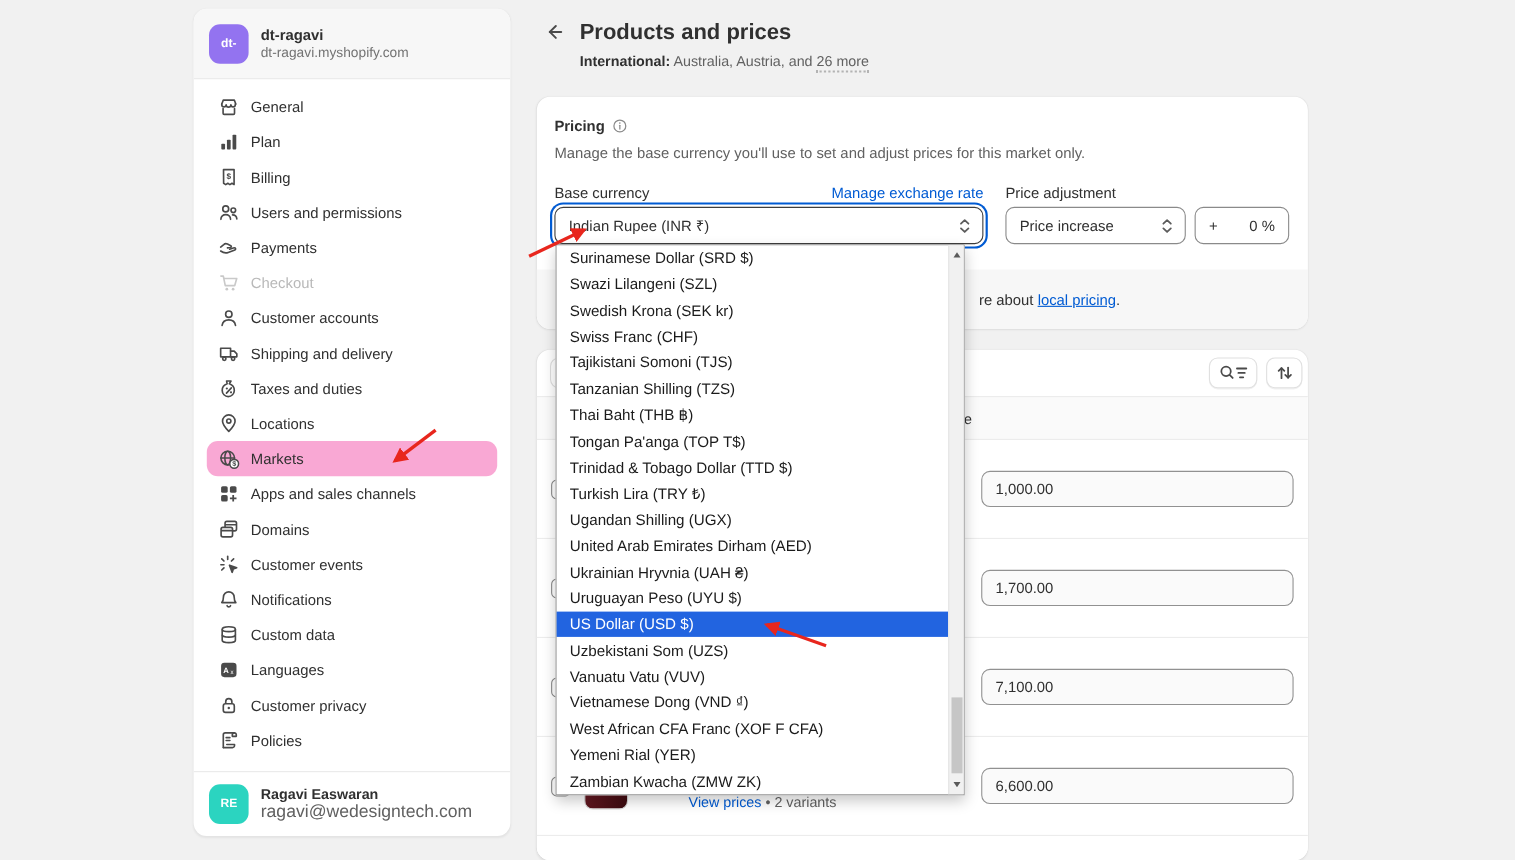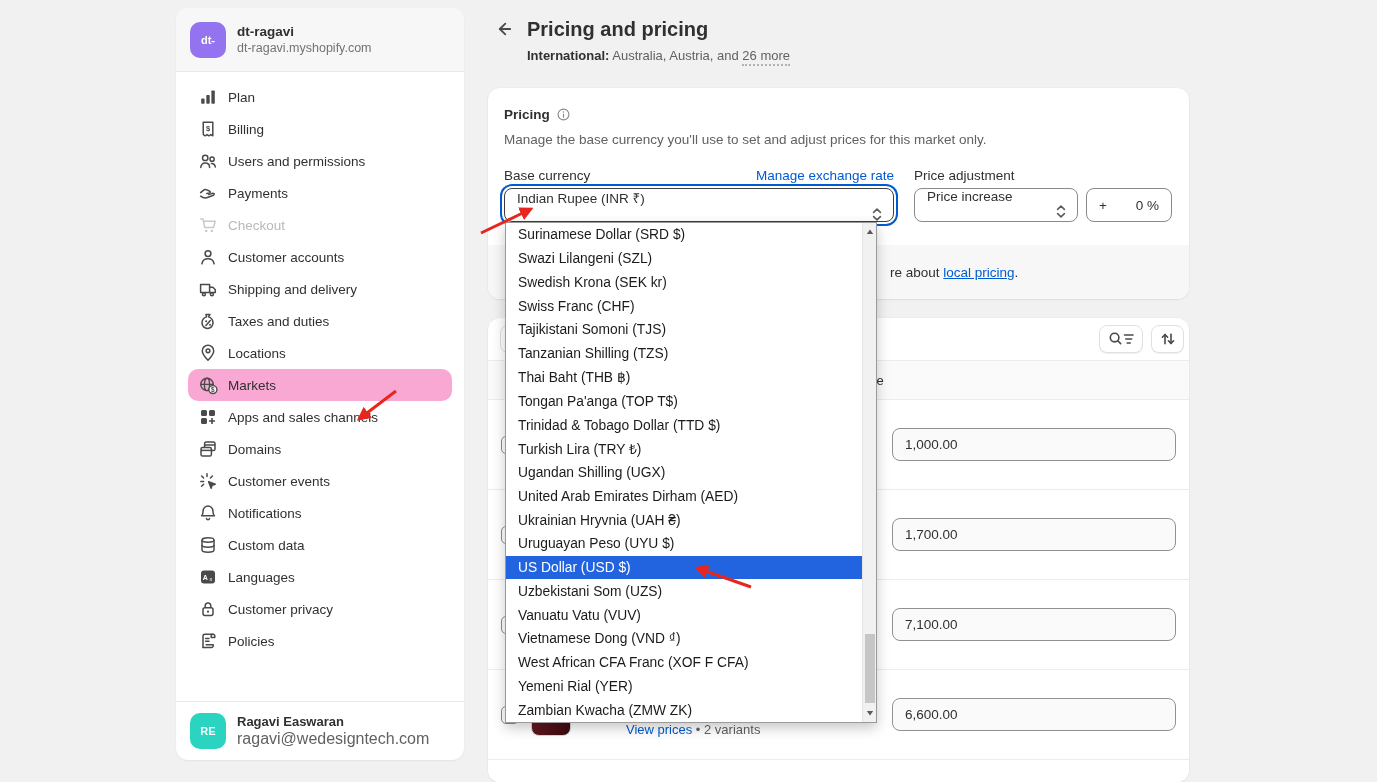--- a/index.html
+++ b/index.html
@@ -64,22 +64,22 @@
   #pricing-card { left:488px; top:88px; width:701px; height:211px; }
   .pc-title { position:absolute; left:16px; top:19px; font-size:13.5px; font-weight:700; display:flex; align-items:center; gap:6px; }
   .info-icon { width:15px; height:15px; color:#8a8a8a; display:flex; }
   .pc-desc { position:absolute; left:16px; top:44px; font-size:13.5px; color:#616161; }
   .field-label { position:absolute; top:80px; font-size:13.5px; color:#303030; }
   #lbl-base { left:16px; }
   #lbl-adjust { left:426px; }
   .link-manage { position:absolute; top:80px; right:295px; font-size:13.5px; color:var(--link); cursor:pointer; }
   .select {
     position:absolute; top:100px; height:34px; border:1px solid #8a8a8a; border-radius:8px;
-    background:#fff; display:flex; padding:0 10px 0 12px;
-    font-size:13.5px; color:#303030; cursor:pointer;flex-direction:column;
+    background:#fff; display:flex; align-items:center; padding:0 10px 0 12px;
+    font-size:13.5px; color:#303030; cursor:pointer;
   }
   #base-select {
     left:16px; width:390px; border:1.4px solid #3d3d3d;
     box-shadow:0 0 0 2px #fff, 0 0 0 4px var(--link);
   }
   #adj-select { left:426px; width:164px; }
   .select .chevrons { margin-left:auto; color:#5c5c5c; display:flex; }
   .pct-field {
     position:absolute; left:598px; top:100px; width:86px; height:34px;
     border:1px solid #8a8a8a; border-radius:8px; background:#fff;
@@ -158,20 +158,30 @@
         <span>dt-</span>
       </div>
       <div>
         <div class="store-name">dt-ragavi</div>
         <div class="store-domain">dt-ragavi.myshopify.com</div>
       </div>
     </div>
     <nav class="menu" id="sidebar-list">
         <div class="side-item">
           <span class="icon">
+            <svg viewBox="0 0 20 20" fill="none" stroke="currentColor" stroke-width="1.5" stroke-linecap="round" stroke-linejoin="round">
+              <path d="M3.6 7.6 L5 4 h10 l1.4 3.6"></path>
+              <path d="M3.6 7.6 v.6 a2 2 0 0 0 4 0 a2.15 2.15 0 0 0 4.3 0 a2 2 0 0 0 4 0 v-.6"></path>
+              <path d="M4.8 11.6 v4.4 a1 1 0 0 0 1 1 h8.4 a1 1 0 0 0 1-1 v-4.4"></path>
+            </svg>
+          </span>
+          <span class="lbl">General</span>
+        </div>
+        <div class="side-item">
+          <span class="icon">
             <svg viewBox="0 0 20 20" fill="currentColor">
               <rect x="3.2" y="11.6" width="3.4" height="5.2" rx="0.8"></rect>
               <rect x="8.3" y="8" width="3.4" height="8.8" rx="0.8"></rect>
               <rect x="13.4" y="3.4" width="3.4" height="13.4" rx="0.8"></rect>
             </svg>
           </span>
           <span class="lbl">Plan</span>
         </div>
         <div class="side-item">
           <span class="icon">
@@ -362,21 +372,21 @@
   </aside>
 
   <header class="page-header">
     <div class="header-row">
       <span class="back-icon">
         <svg viewBox="0 0 20 20" fill="none" stroke="currentColor" stroke-width="1.8" stroke-linecap="round" stroke-linejoin="round">
             <path d="M11.3 4.6 L5.8 10 L11.3 15.4"></path>
             <path d="M5.8 10 H16.2"></path>
           </svg>
       </span>
-      <h1 class="page-title">Pricing and pricing</h1>
+      <h1 class="page-title">Products and prices</h1>
     </div>
     <div class="subtitle">
       <b>International:</b><span> Australia, Austria, and </span><span class="more-link">26 more</span>
     </div>
   </header>
 
   <section class="card" id="pricing-card">
     <div class="pc-title">
       <span>Pricing</span>
       <span class="info-icon">

